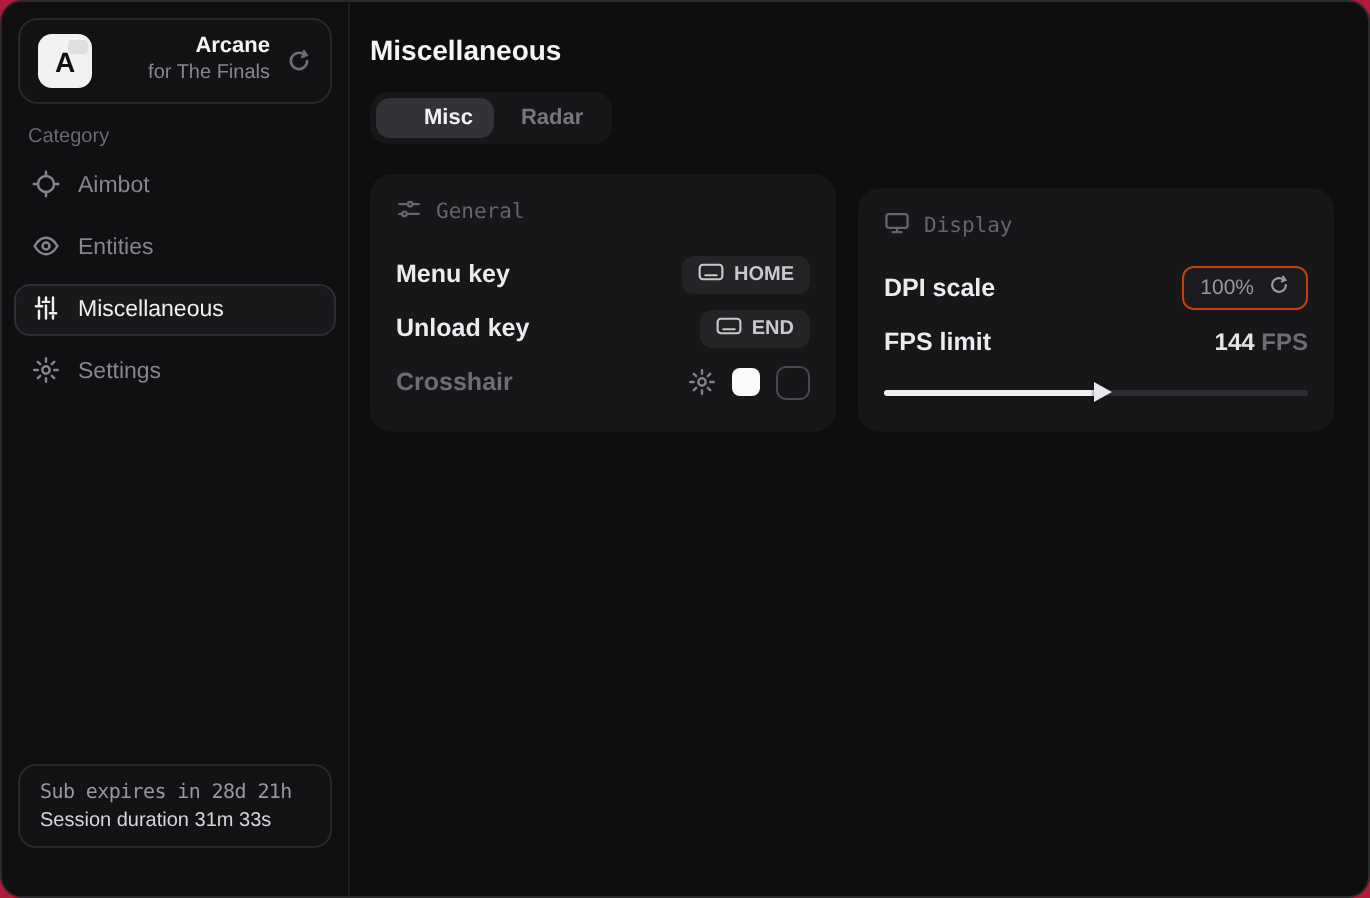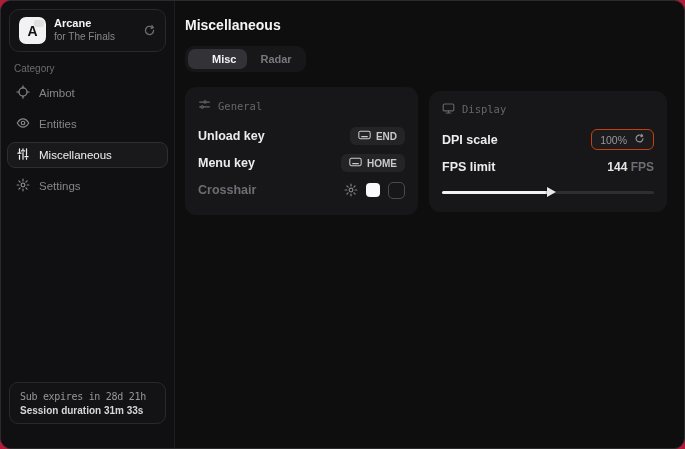--- a/index.html
+++ b/index.html
@@ -35,21 +35,21 @@
     background:#f2f2f2; color:#111;
     font-weight:bold; font-size:14px;
     display:flex; align-items:center; justify-content:center;
     position:relative; overflow:hidden;
   }
   .logo::after {
     content:""; position:absolute; right:2px; top:3px;
     width:10px; height:7px; border-radius:2px;
     background:#d9d9d9; opacity:.8;
   }
-  .brand-text { flex:1; line-height:1.25; }
+  .brand-text { flex:1; line-height:1.25;text-align:right; }
   .brand-title { color:#f5f5f5; font-size:11px; font-weight:bold; }
   .brand-sub { color:#87878c; font-size:10px; }
   .icon-btn { color:#6d6d73; display:flex; cursor:pointer; }
   .cat-label {
     margin:11px 0 6px 13px;
     color:#6a6a70; font-size:10px;
   }
   .nav { display:flex; flex-direction:column; gap:5px; padding:0 6px; }
   .nav-item {
     display:flex; align-items:center; gap:9px;
@@ -69,36 +69,36 @@
     background:#131315;
     padding:8px 10px 7px;
   }
   .sub-line {
     font-family:"DejaVu Sans Mono", monospace;
     color:#97979c; font-size:10px; letter-spacing:-0.3px;
     white-space:nowrap;
   }
   .sess-line {
     margin-top:3px;
-    color:#d6d6da; font-size:10px; font-weight:bold;
+    color:#d6d6da; font-size:10px; font-weight:normal;
   }
   
   .main { flex:1; padding:16px 16px 0 10px; position:relative; }
   .page-title { color:#f5f5f6; font-size:14px; font-weight:bold; }
   .tabs {
     margin-top:13px;
     display:inline-flex; gap:2px;
     background:#17171a; border-radius:9px; padding:3px;
   }
   .tab {
     padding:4px 11px; border-radius:7px;
     font-size:11px; color:#77777d; cursor:pointer; font-weight:bold;
   }
   .tab.active { background:#333337; color:#f2f2f4;padding-left:24px; }
-  .cards { margin-top:15px; display:flex; gap:11px; align-items:center; }
+  .cards { margin-top:15px; display:flex; gap:11px; align-items:flex-end; }
   .card {
     background:#17171a; border-radius:11px;
     padding:11px 13px 13px;
   }
   .card-general { width:233px; }
   .card-display { width:238px; }
   .card-head {
     display:flex; align-items:center; gap:7px;
     color:#65656b;
     font-family:"DejaVu Sans Mono", monospace;
@@ -241,42 +241,42 @@
             <svg width="13" height="13" viewBox="0 0 16 16" fill="none" stroke="currentColor" stroke-width="1.4" stroke-linecap="round">
               <path d="M2 5h5M10.5 5H14M2 11h1.5M7 11h7"></path>
               <circle cx="8.7" cy="5" r="1.4"></circle>
               <circle cx="5.2" cy="11" r="1.4"></circle>
             </svg>
           </span>
           <span>General</span>
         </div>
 
         <div class="row">
+          <span class="row-label">Menu key</span>
+          <button class="keybind-btn" style="border:none">
+            <span>
+              <svg width="13" height="10" viewBox="0 0 16 12" fill="none" stroke="currentColor" stroke-width="1.3" stroke-linecap="round">
+                <rect x="1" y="1.5" width="14" height="9" rx="2"></rect>
+                <path d="M4.5 8h7"></path>
+              </svg>
+            </span>
+            <span>HOME</span>
+          </button>
+        </div>
+
+        <div class="row">
           <span class="row-label">Unload key</span>
           <button class="keybind-btn" style="border:none">
             <span>
               <svg width="13" height="10" viewBox="0 0 16 12" fill="none" stroke="currentColor" stroke-width="1.3" stroke-linecap="round">
                 <rect x="1" y="1.5" width="14" height="9" rx="2"></rect>
                 <path d="M4.5 8h7"></path>
               </svg>
             </span>
             <span>END</span>
-          </button>
-        </div>
-
-        <div class="row">
-          <span class="row-label">Menu key</span>
-          <button class="keybind-btn" style="border:none">
-            <span>
-              <svg width="13" height="10" viewBox="0 0 16 12" fill="none" stroke="currentColor" stroke-width="1.3" stroke-linecap="round">
-                <rect x="1" y="1.5" width="14" height="9" rx="2"></rect>
-                <path d="M4.5 8h7"></path>
-              </svg>
-            </span>
-            <span>HOME</span>
           </button>
         </div>
 
         <div class="row">
           <span class="row-label dim">Crosshair</span>
           <span class="crosshair-controls">
             <span class="icon-btn" style="color:#808086">
               <svg width="14" height="14" viewBox="0 0 16 16" fill="none" stroke="currentColor" stroke-width="1.4" stroke-linecap="round">
                 <circle cx="8" cy="8" r="2.1"></circle>
                 <path d="M8 1.3v2M8 12.7v2M1.3 8h2M12.7 8h2M3.3 3.3l1.4 1.4M11.3 11.3l1.4 1.4M12.7 3.3l-1.4 1.4M4.7 11.3l-1.4 1.4"></path>

